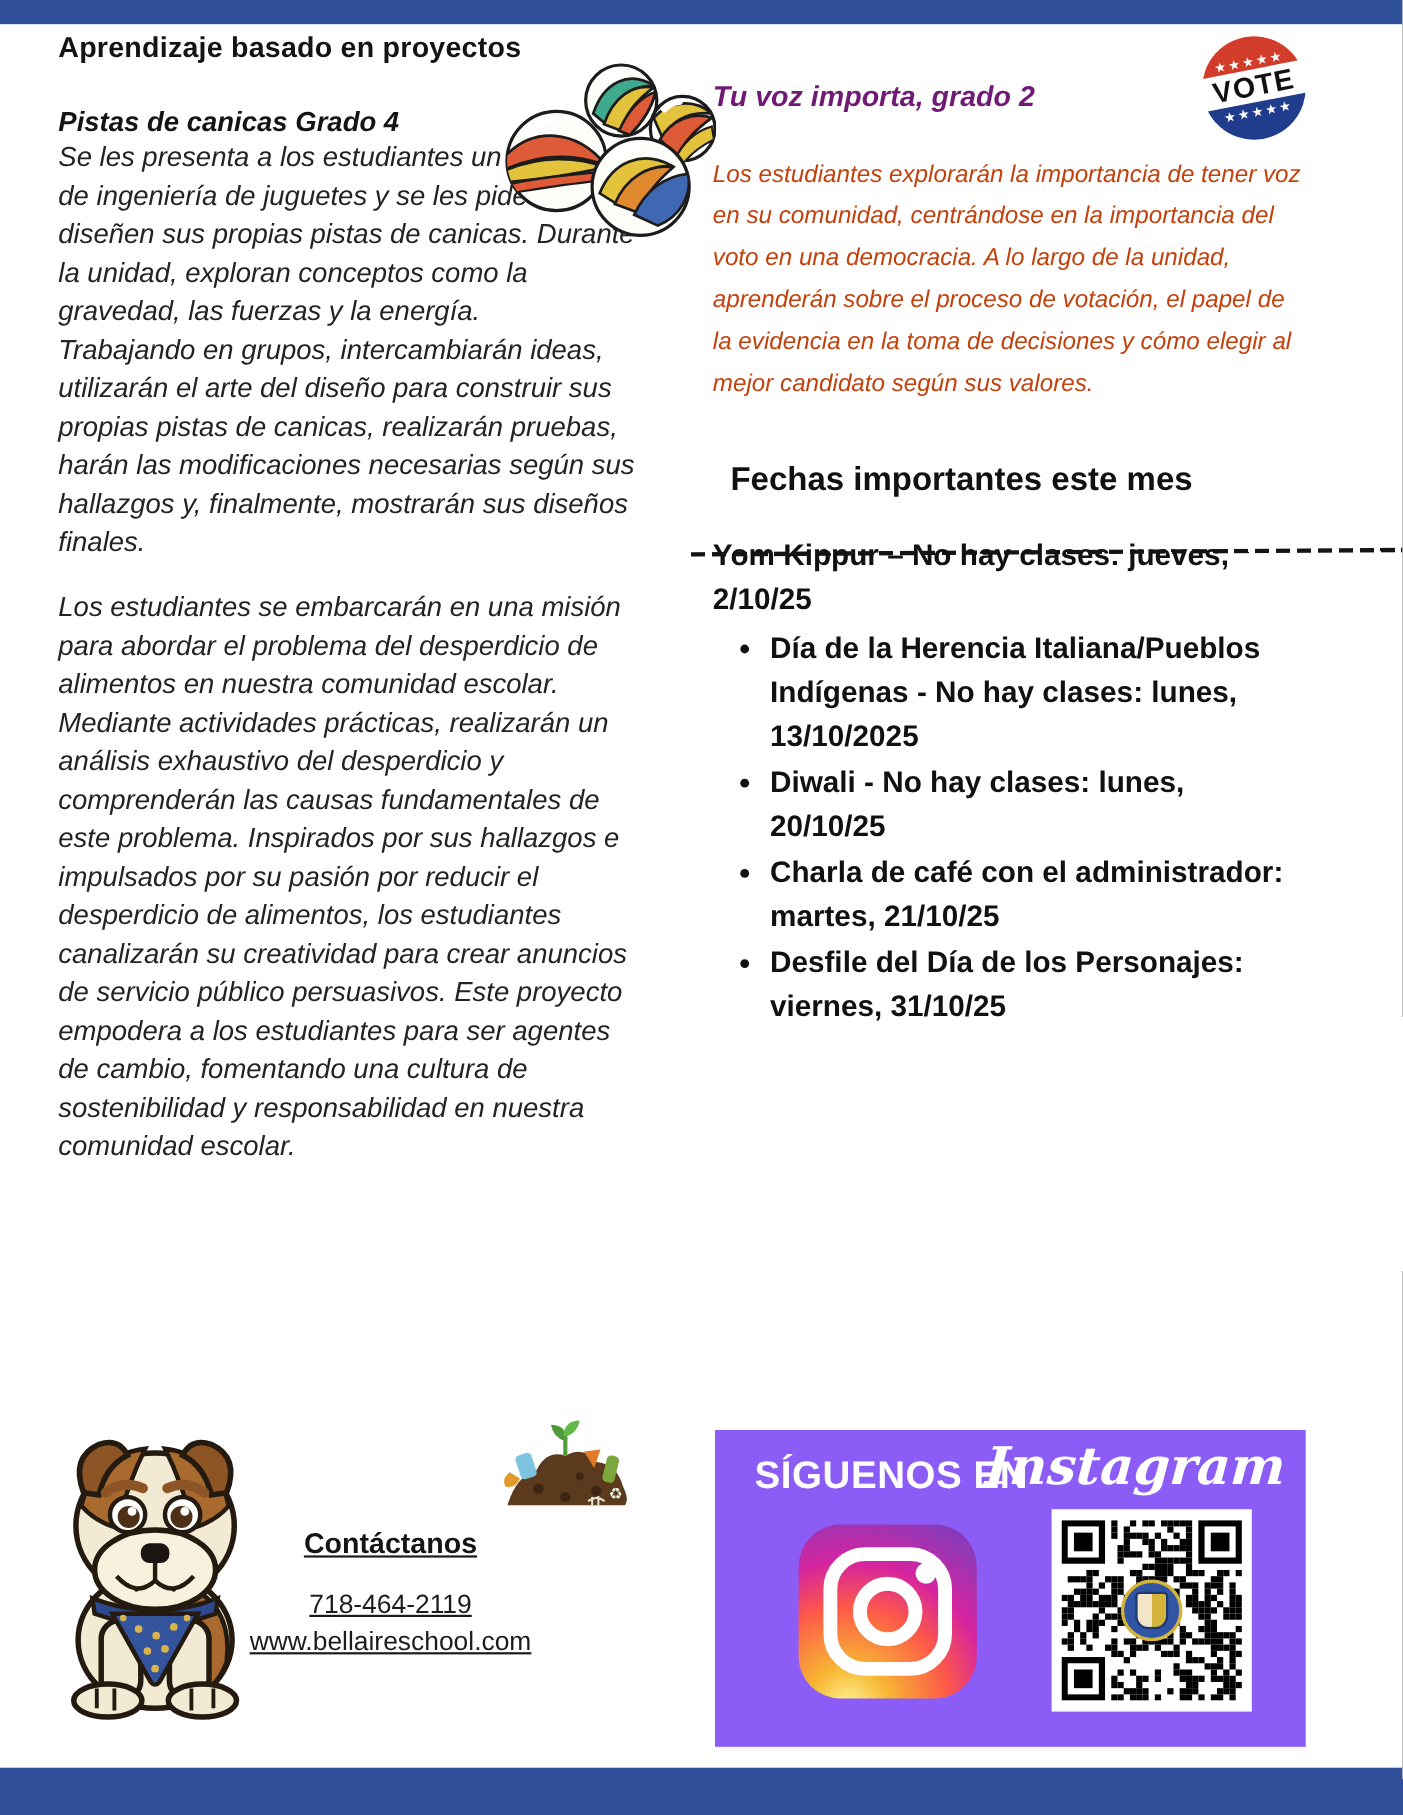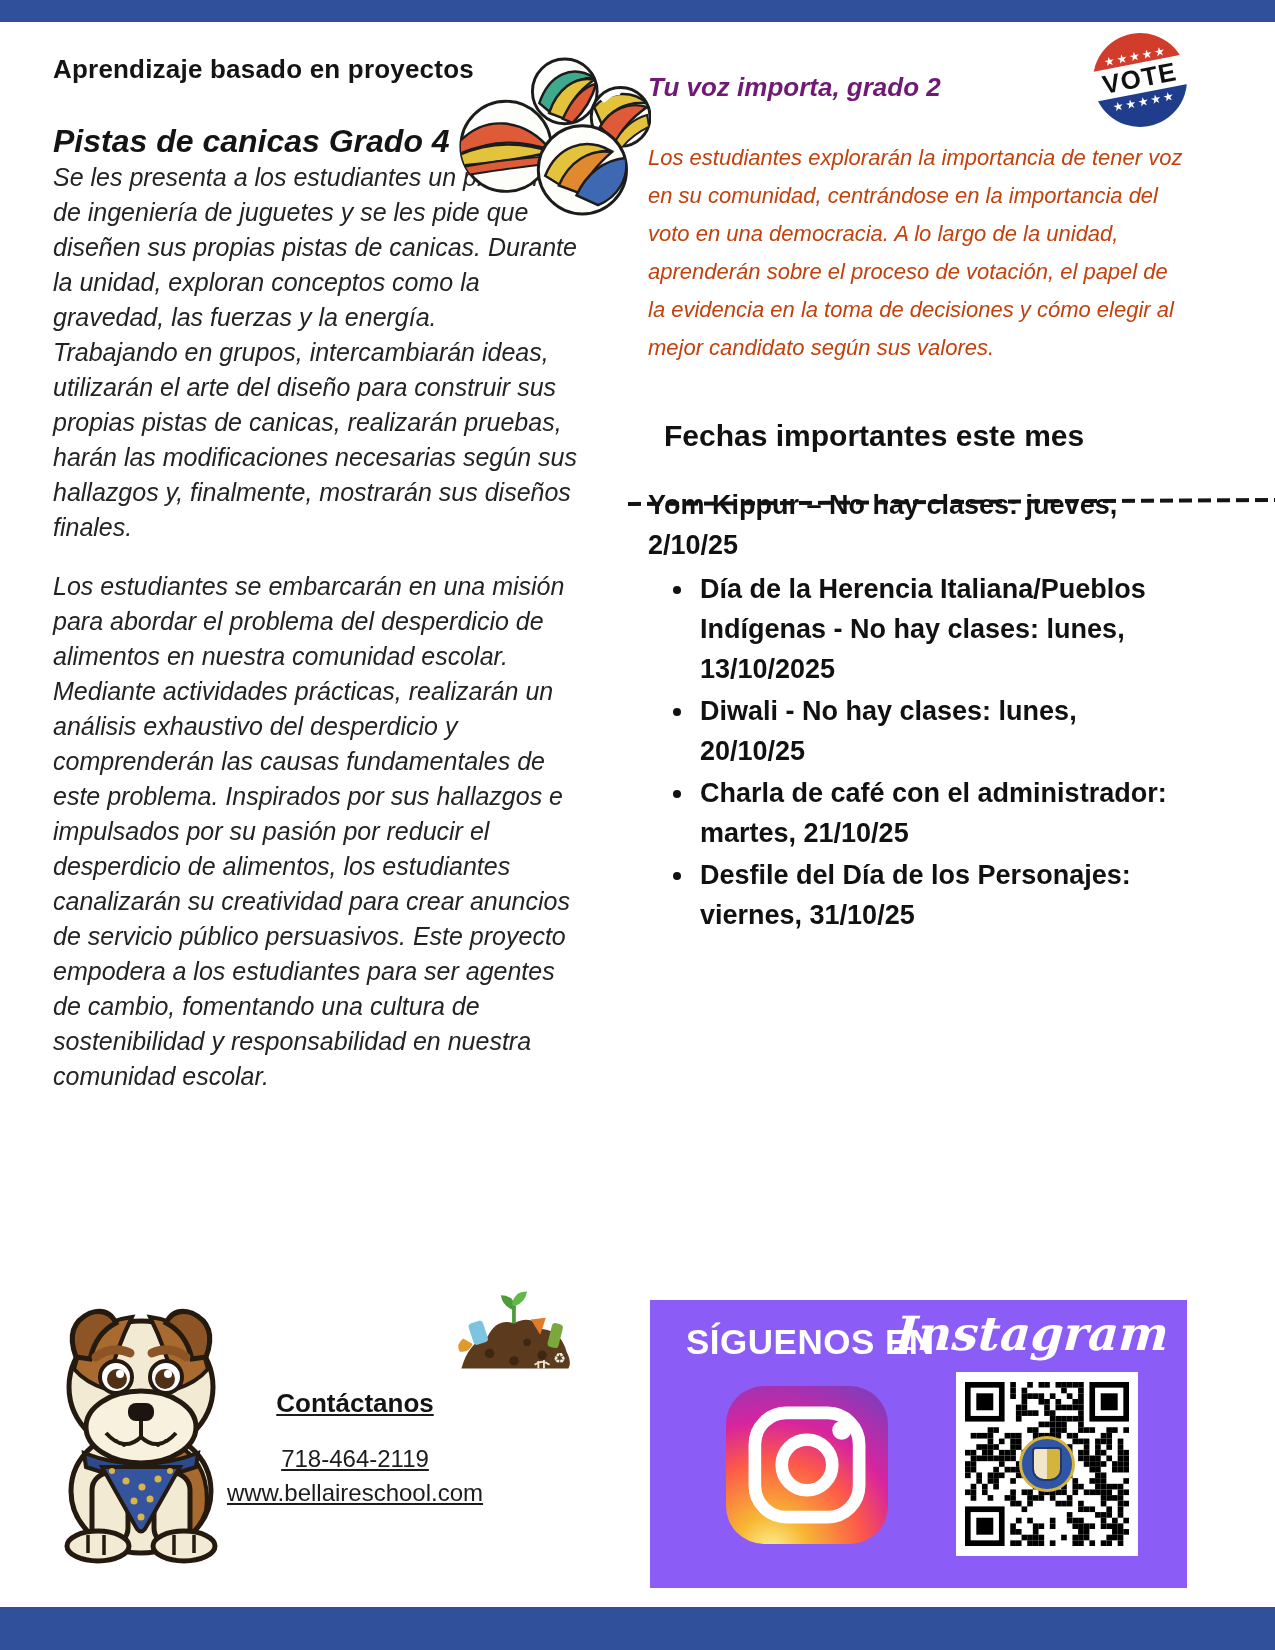--- a/index.html
+++ b/index.html
@@ -6,23 +6,23 @@
   .page{
     position:relative; width:1275px; height:1650px; margin:0 auto;
     background:#ffffff; overflow:hidden;
     font-family:"Liberation Sans", sans-serif; color:#1c1c1c;
   }
   .band{position:absolute;left:0;width:100%;background:#31509b;}
   .band.top{top:0;height:22px;}
   .band.bottom{bottom:0;height:43px;}
 
   
-  .left-col{position:absolute;left:53px;top:54px;width:530px;}
+  .left-col{position:absolute;left:53px;top:28px;width:530px;}
   .h-main{font-size:26px;font-weight:800;line-height:1.2;margin:0;color:#141414;letter-spacing:.2px;}
-  .sec-title{font-size:32px;font-weight:800;font-style:italic;margin:0;color:#141414;}
+  .sec-title{font-size:25px;font-weight:800;font-style:italic;margin:0;color:#141414;}
   .s1{margin-top:38px;}
   .s2{margin-top:24px;}
   .body-it{font-size:25px;line-height:35px;font-style:italic;font-weight:400;margin:0;color:#232323;}
 
   
   .right-col{position:absolute;left:648px;top:72px;width:540px;}
   .rc-title{font-size:26px;font-weight:800;font-style:italic;margin:0;color:#701a75;}
   .rc-para{font-size:22px;line-height:38px;font-style:italic;font-weight:400;margin:36px 0 5px 0;color:#c2410c;}
   .dashed-sep{
     position:absolute;left:628px;top:500px;width:648px;height:4px;

